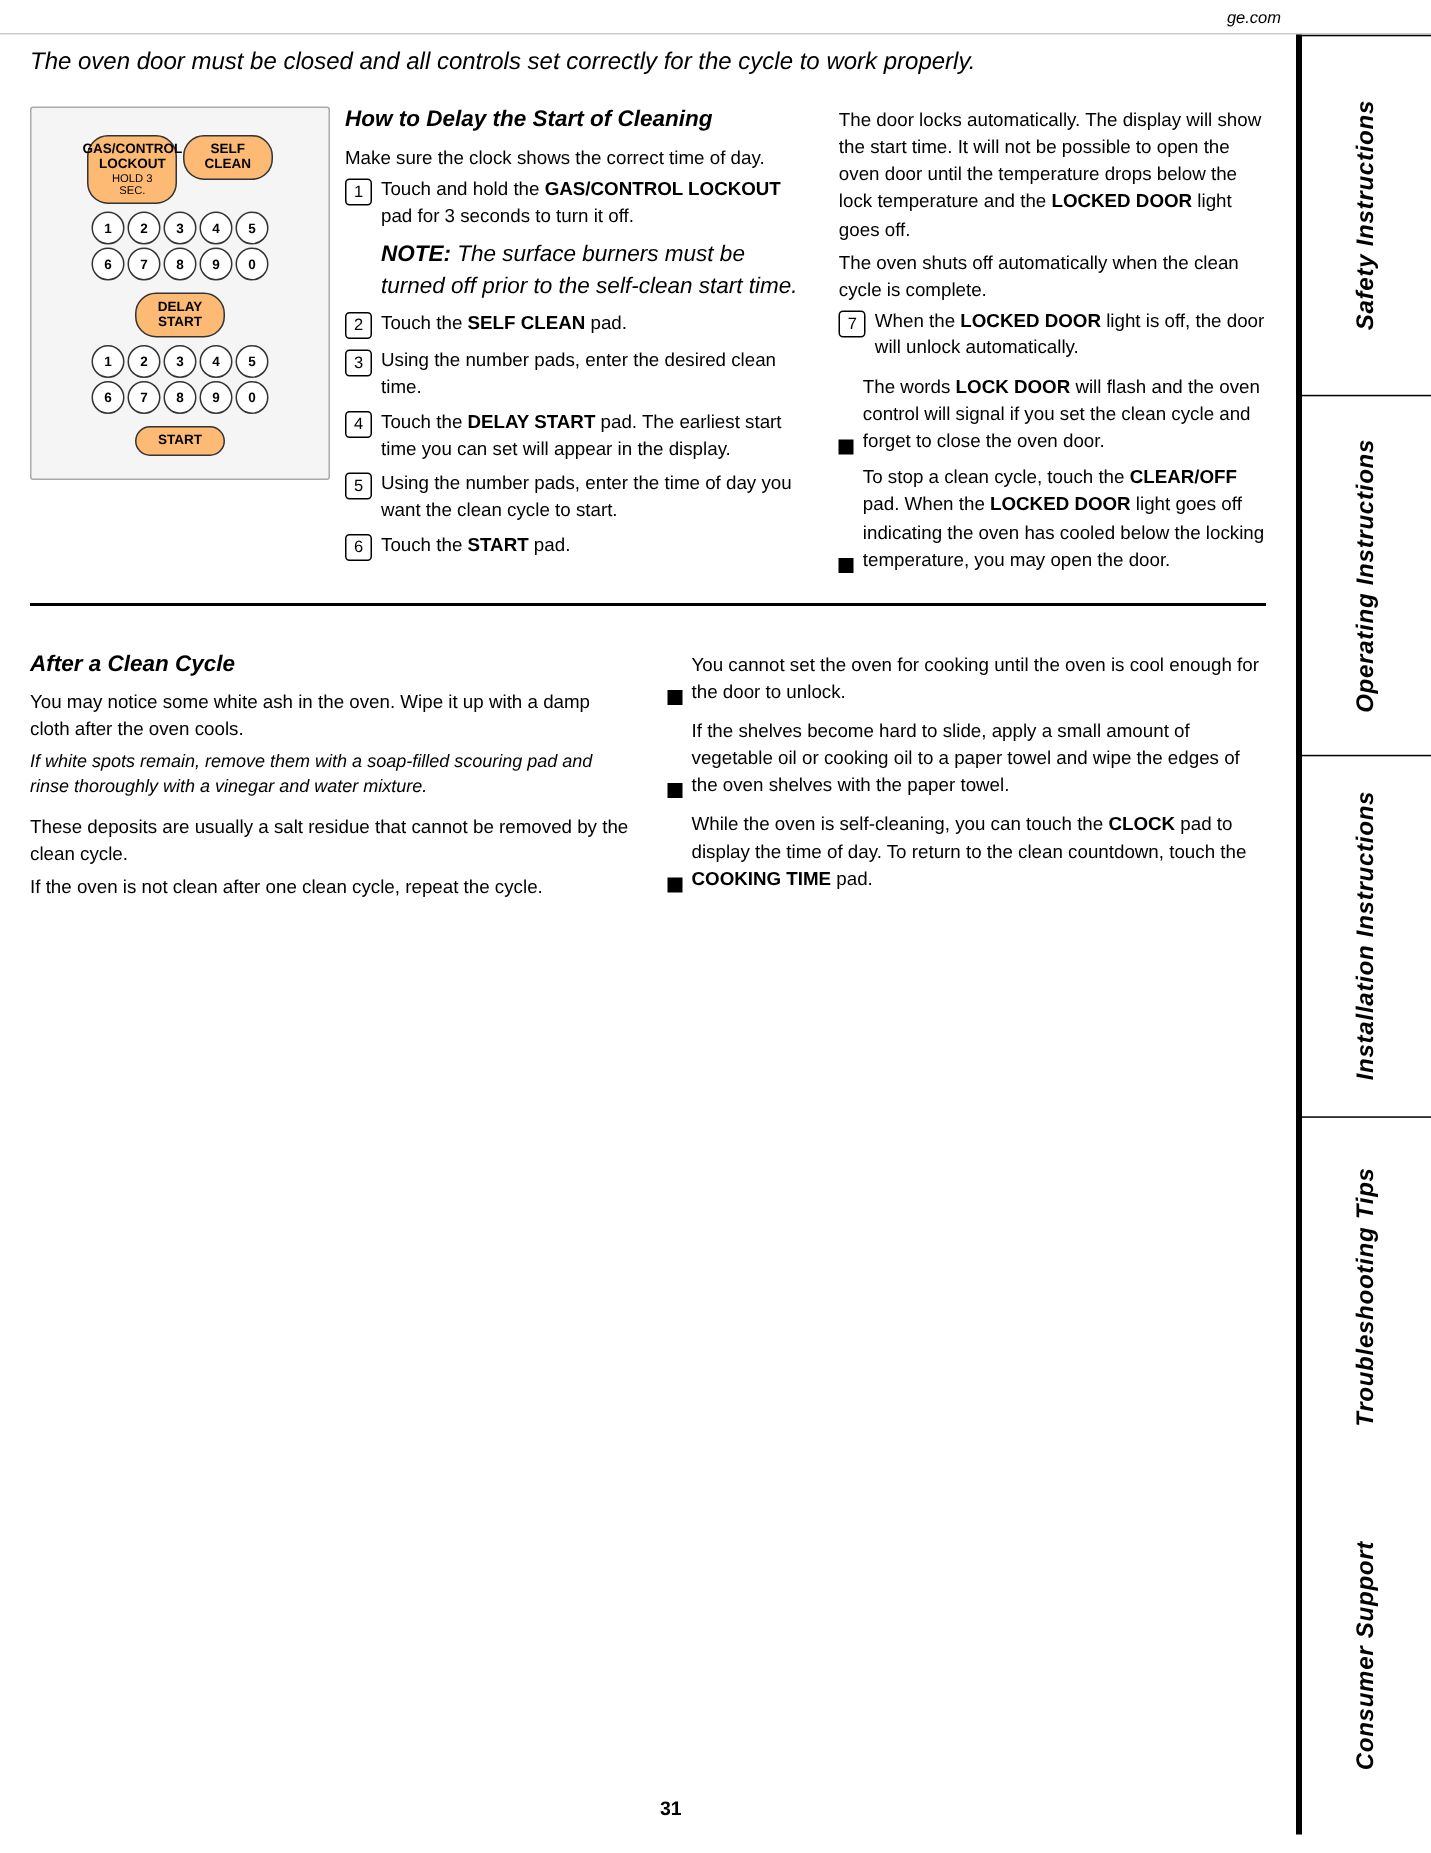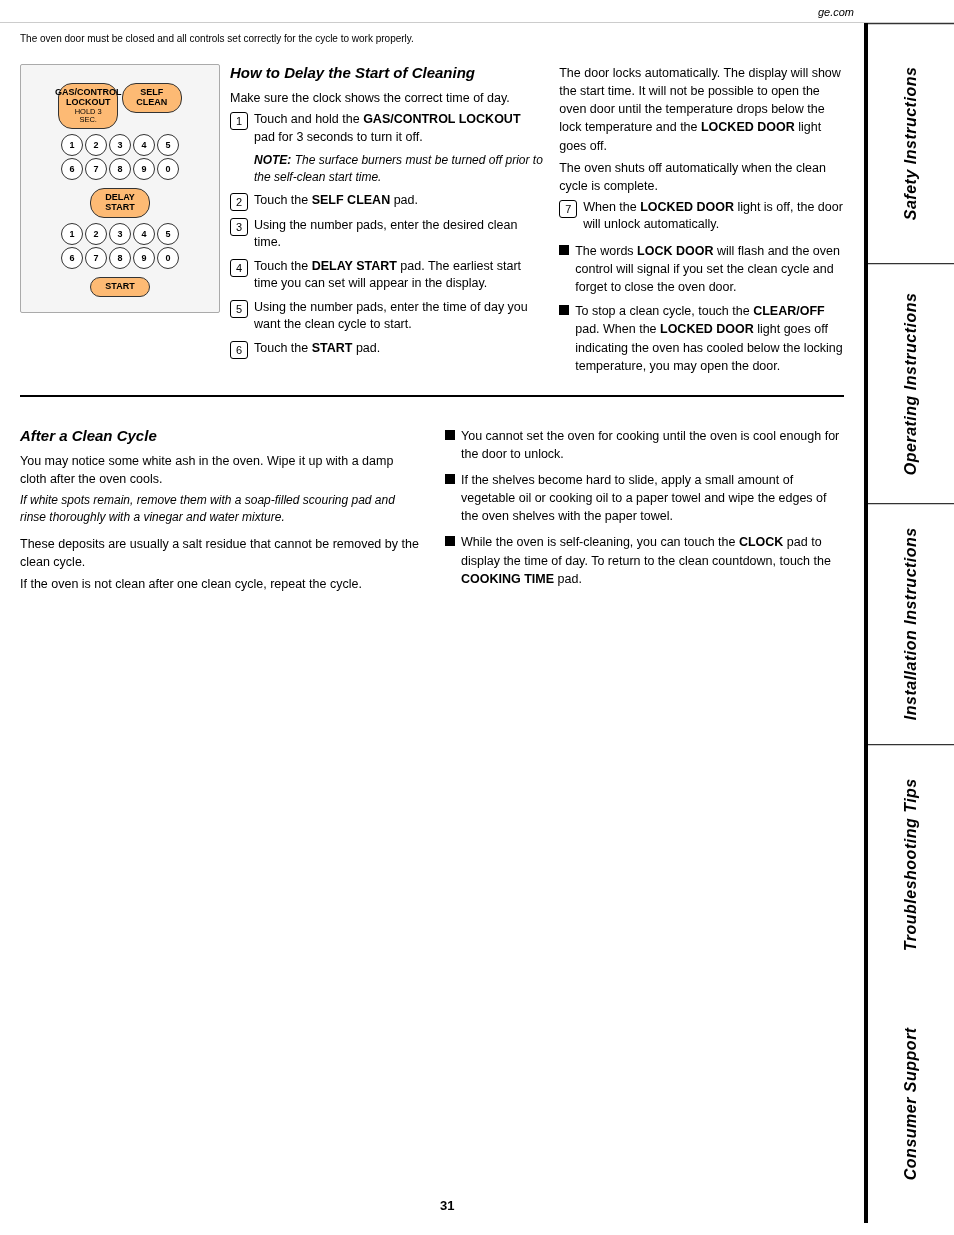--- a/index.html
+++ b/index.html
@@ -30,21 +30,22 @@
     }
 
     
     .content-area {
       flex: 1;
       padding: 10px 20px 10px 20px;
       border-right: 2px solid #000;
     }
 
     .intro-italic {
-      font-size: 10px;
+      font-style: italic;
+      font-size: 16px;
       margin-bottom: 14px;
       padding-bottom: 6px;
     }
 
     
     .section-delay {
       display: flex;
       gap: 10px;
       margin-bottom: 20px;
       border-bottom: 2px solid #000;
@@ -154,35 +155,35 @@
 
     .step-text {
       flex: 1;
       font-size: 12.5px;
       line-height: 1.4;
     }
 
     
     .note-italic {
       font-style: italic;
-      font-size: 12px;
+      font-size: 15px;
       margin: 4px 0 6px 24px;
       line-height: 1.4;
     }
 
     .panel-para {
       font-size: 12.5px;
       line-height: 1.45;
       margin-bottom: 4px;
     }
 
     .panel-step-item {
       display: flex;
       gap: 6px;
-      align-items: flex-start;
+      align-items: flex-end;
       margin-bottom: 4px;
     }
 
     .bullet-square {
       width: 10px;
       height: 10px;
       background: #000;
       flex-shrink: 0;
       margin-top: 3px;
     }

